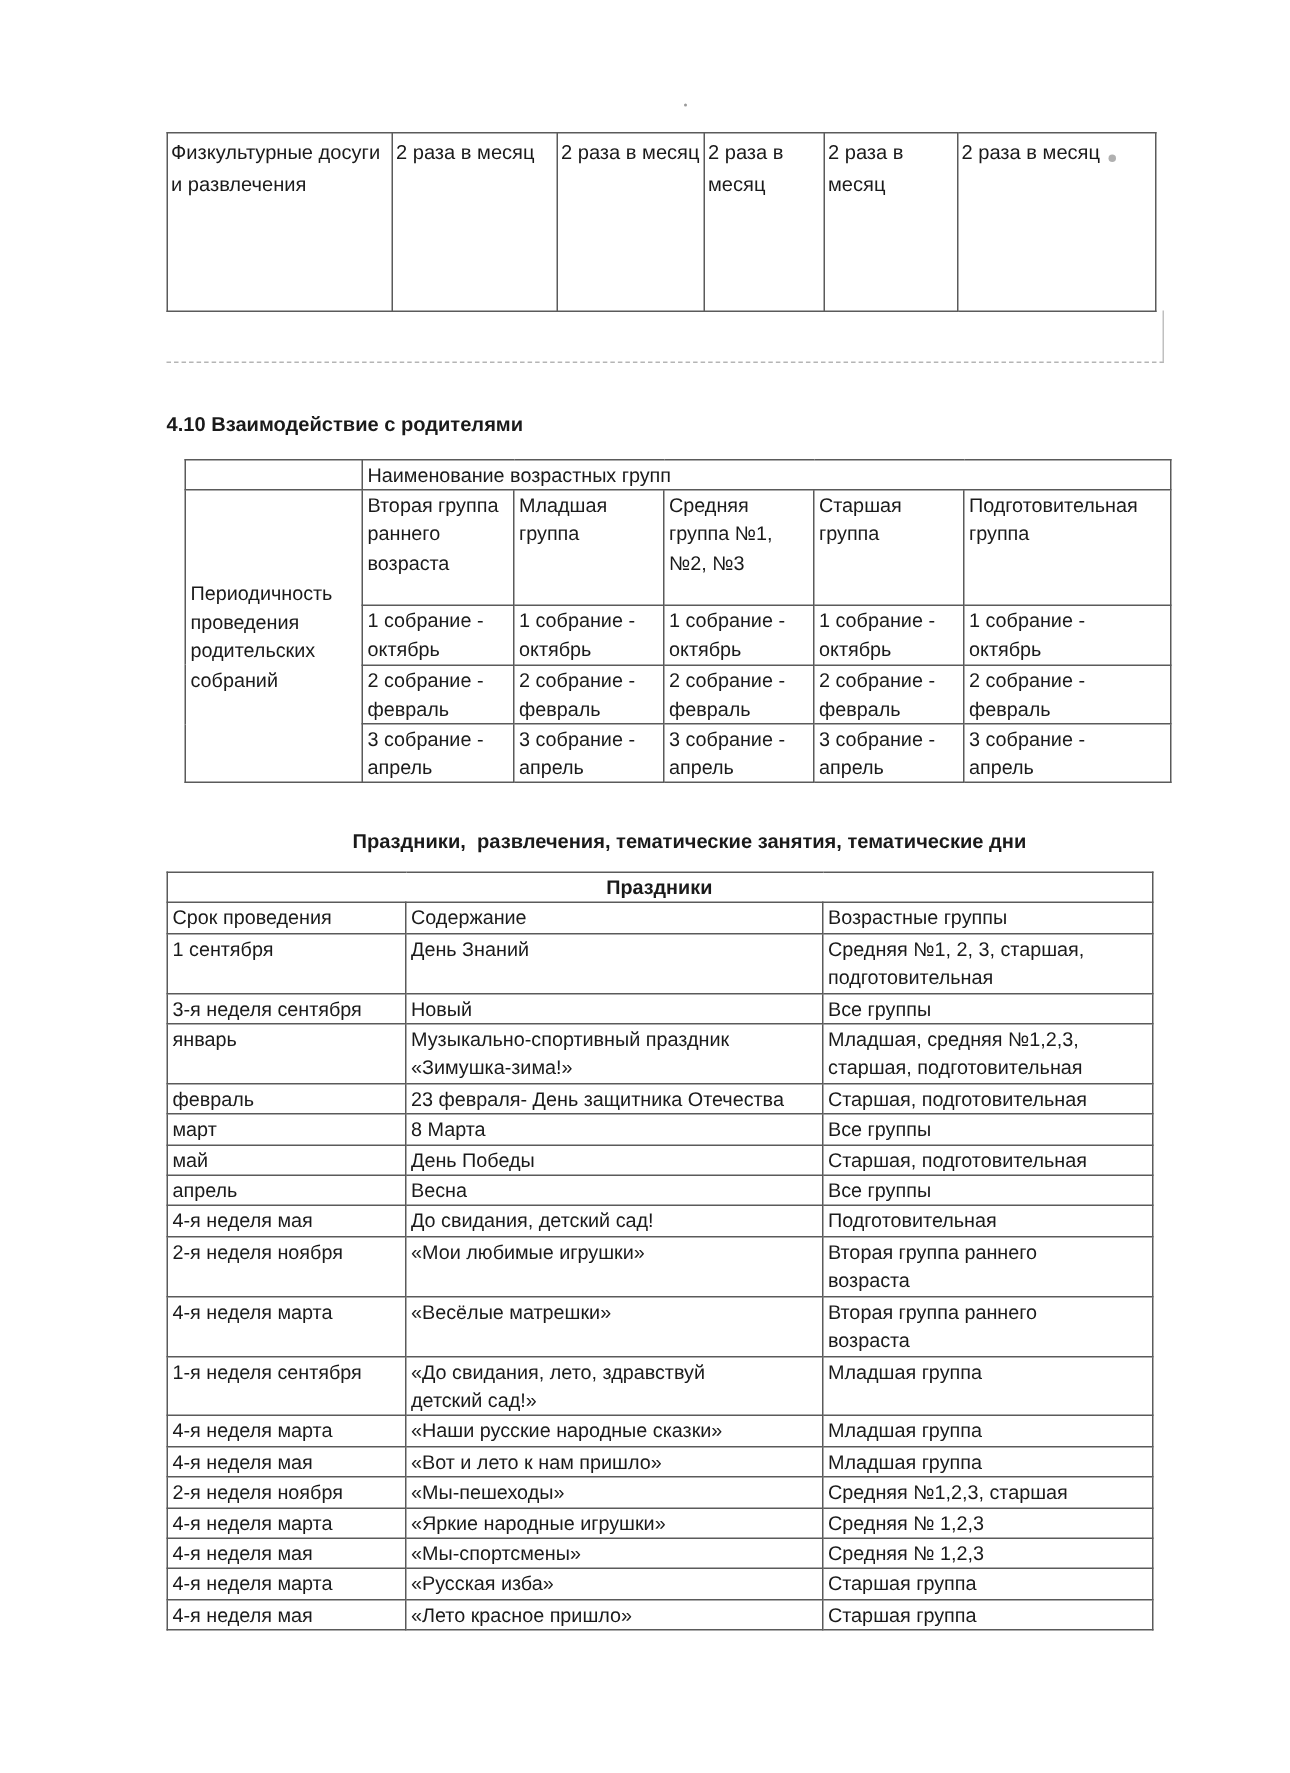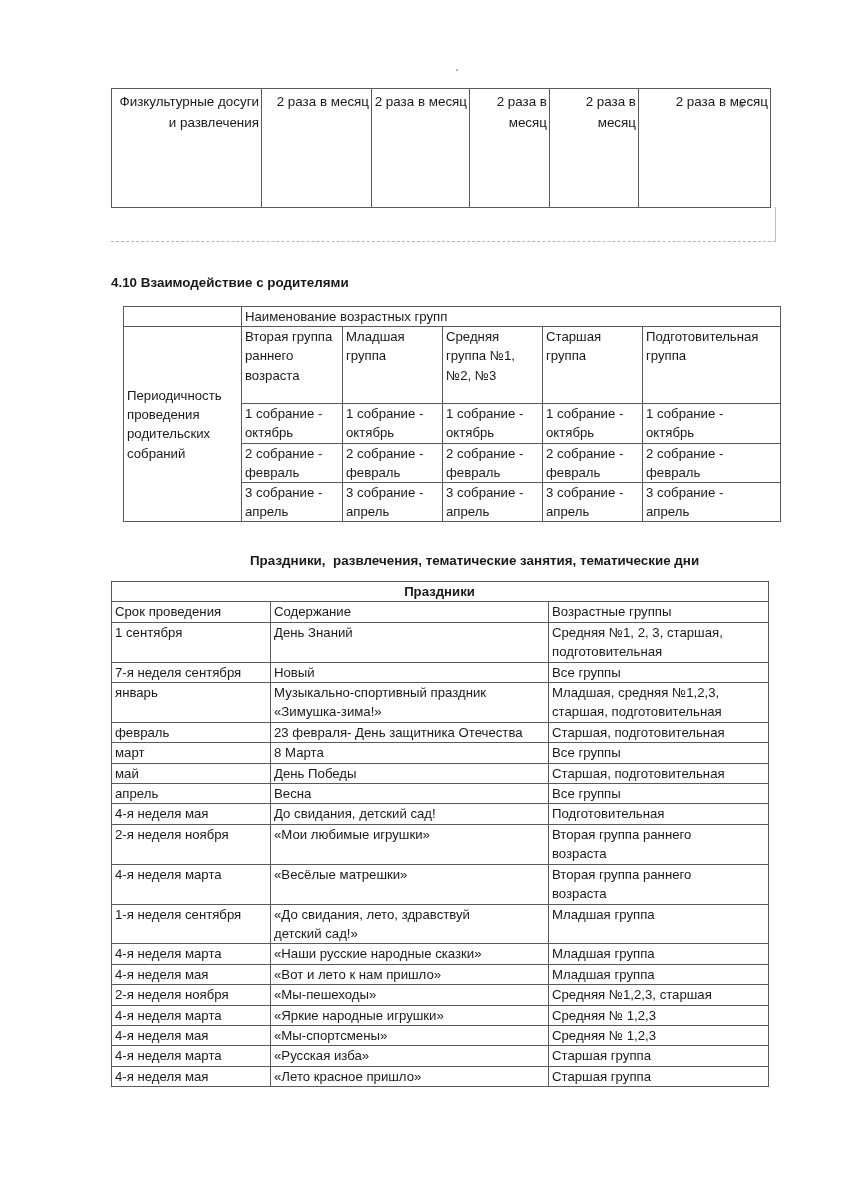--- a/index.html
+++ b/index.html
@@ -23,21 +23,21 @@
   .h-section { font-weight: bold; font-size: 13.4px; }
   .center { text-align: center; font-weight: bold; }
   .t3 td { line-height: 19.4px; }
 </style>
 </head>
 <body>
 
 <div class="speck" style="left:456px;top:69px;width:2px;height:2px;"></div>
 <div class="speck" style="left:739px;top:103px;width:5px;height:5px;background:#b0b0b0;"></div>
 
-<table class="t1" style="left:111px;top:88px;width:659px;text-align:right;">
+<table class="t1" style="left:111px;top:88px;width:659px;">
   <colgroup>
     <col style="width:150px">
       <col style="width:110px">
       <col style="width:98px">
       <col style="width:80px">
       <col style="width:89px">
       <col style="width:132px">
   </colgroup>
   <tbody>
       <tr style="height:119px;">
@@ -95,21 +95,21 @@
   <tr style="height:38px;">
     <td>3 собрание - апрель</td>
     <td>3 собрание - апрель</td>
     <td>3 собрание - апрель</td>
     <td>3 собрание - апрель</td>
     <td style="padding-right:40px;">3 собрание - апрель</td>
   </tr>
 </tbody>
   </table>
 
-<div class="abs h-section" style="left:226px;top:553px;white-space:pre;padding-left:24px;">Праздники,  развлечения, тематические занятия, тематические дни</div>
+<div class="abs h-section" style="left:211px;top:553px;white-space:pre;padding-left:24px;">Праздники,  развлечения, тематические занятия, тематические дни</div>
 
 <table class="t3" style="left:111px;top:581px;width:657px;">
   <colgroup>
     <col style="width:159px">
       <col style="width:278px">
       <col style="width:220px">
   </colgroup>
   <tbody>
       <tr>
     <td colspan="3" class="center">Праздники</td>
@@ -118,21 +118,21 @@
     <td>Срок проведения</td>
     <td>Содержание</td>
     <td>Возрастные группы</td>
   </tr>
   <tr>
         <td>1 сентября</td>
         <td>День Знаний</td>
         <td style="padding-right:20px;">Средняя №1, 2, 3, старшая, подготовительная</td>
       </tr>
   <tr>
-        <td>7-я неделя сентября</td>
+        <td>3-я неделя сентября</td>
         <td>Новый</td>
         <td>Все группы</td>
       </tr>
   <tr>
         <td>январь</td>
         <td style="padding-right:40px;">Музыкально-спортивный праздник «Зимушка-зима!»</td>
         <td>Младшая, средняя №1,2,3, старшая, подготовительная</td>
       </tr>
   <tr>
         <td>февраль</td>

